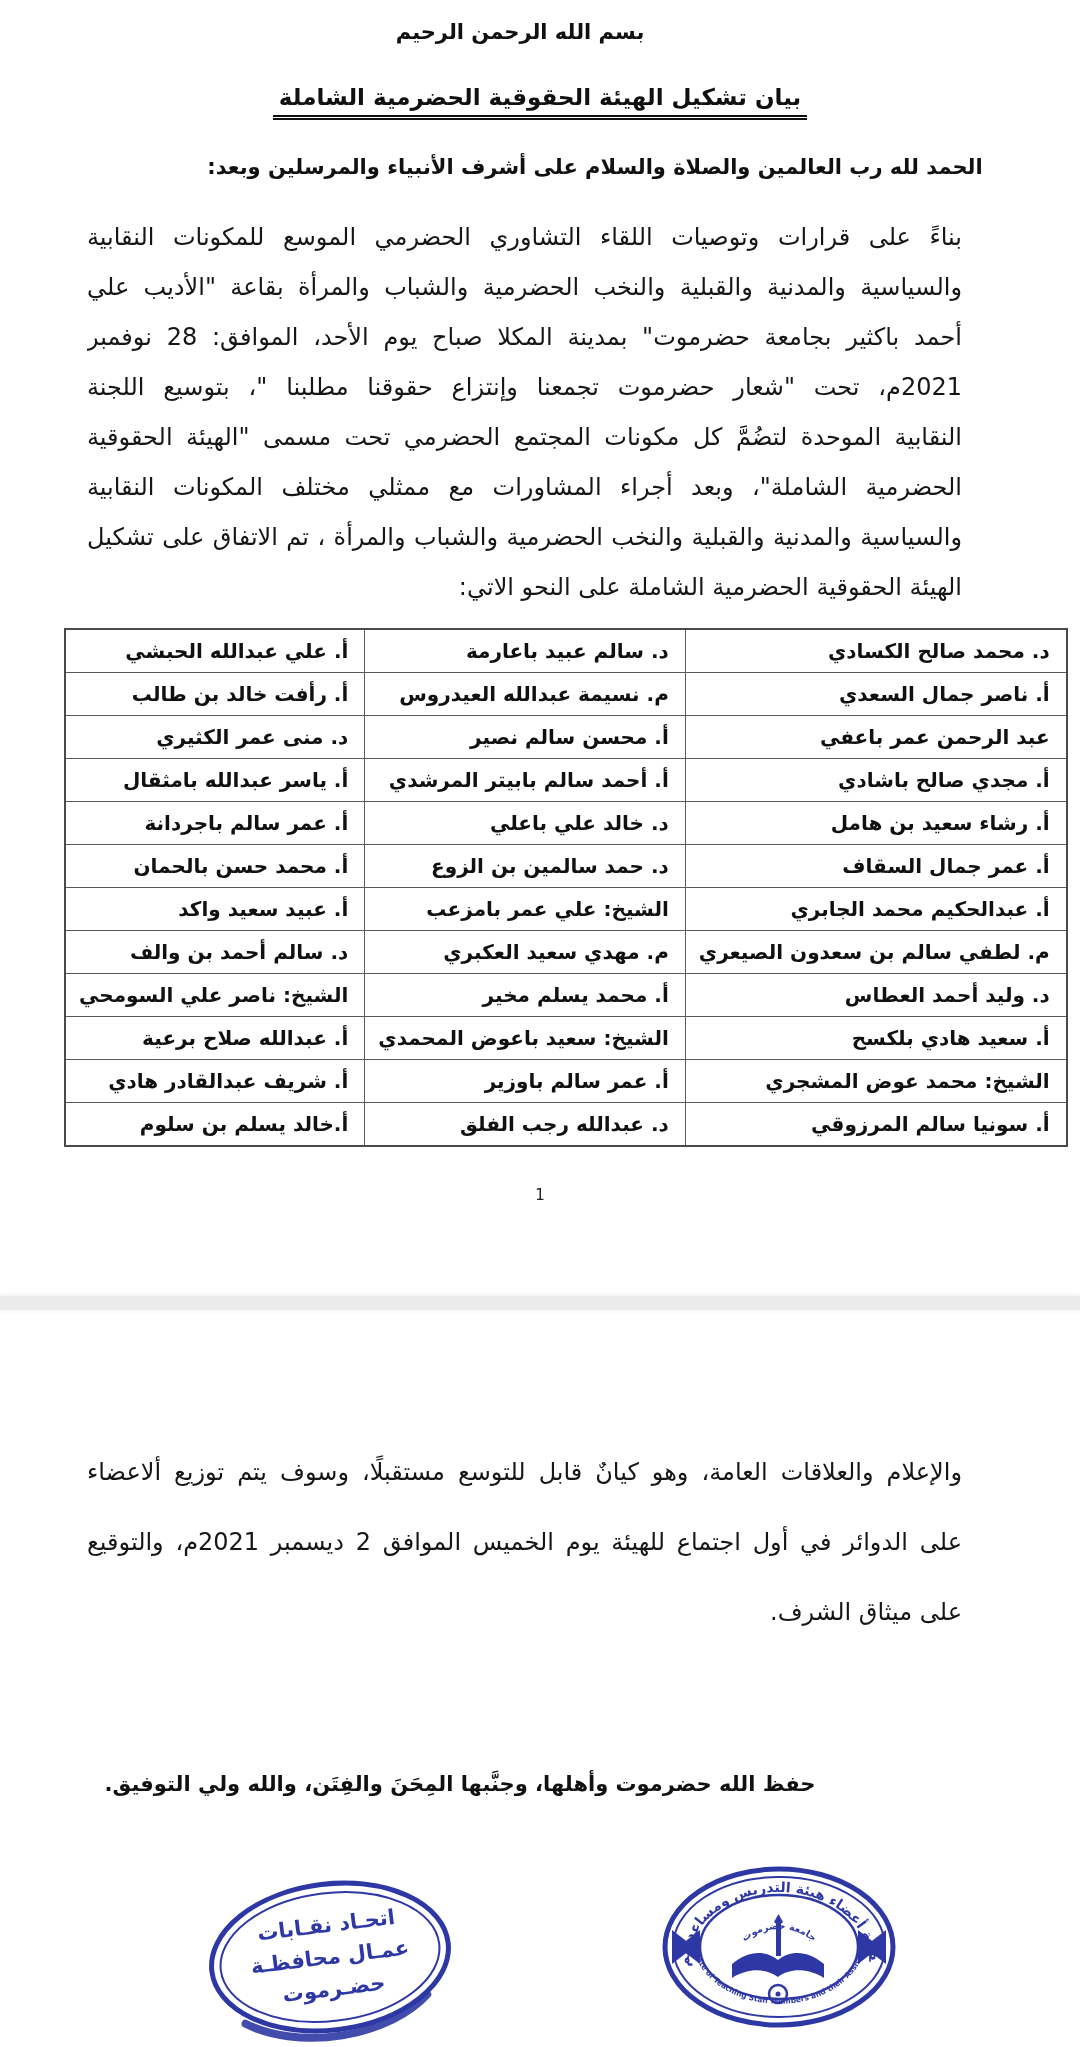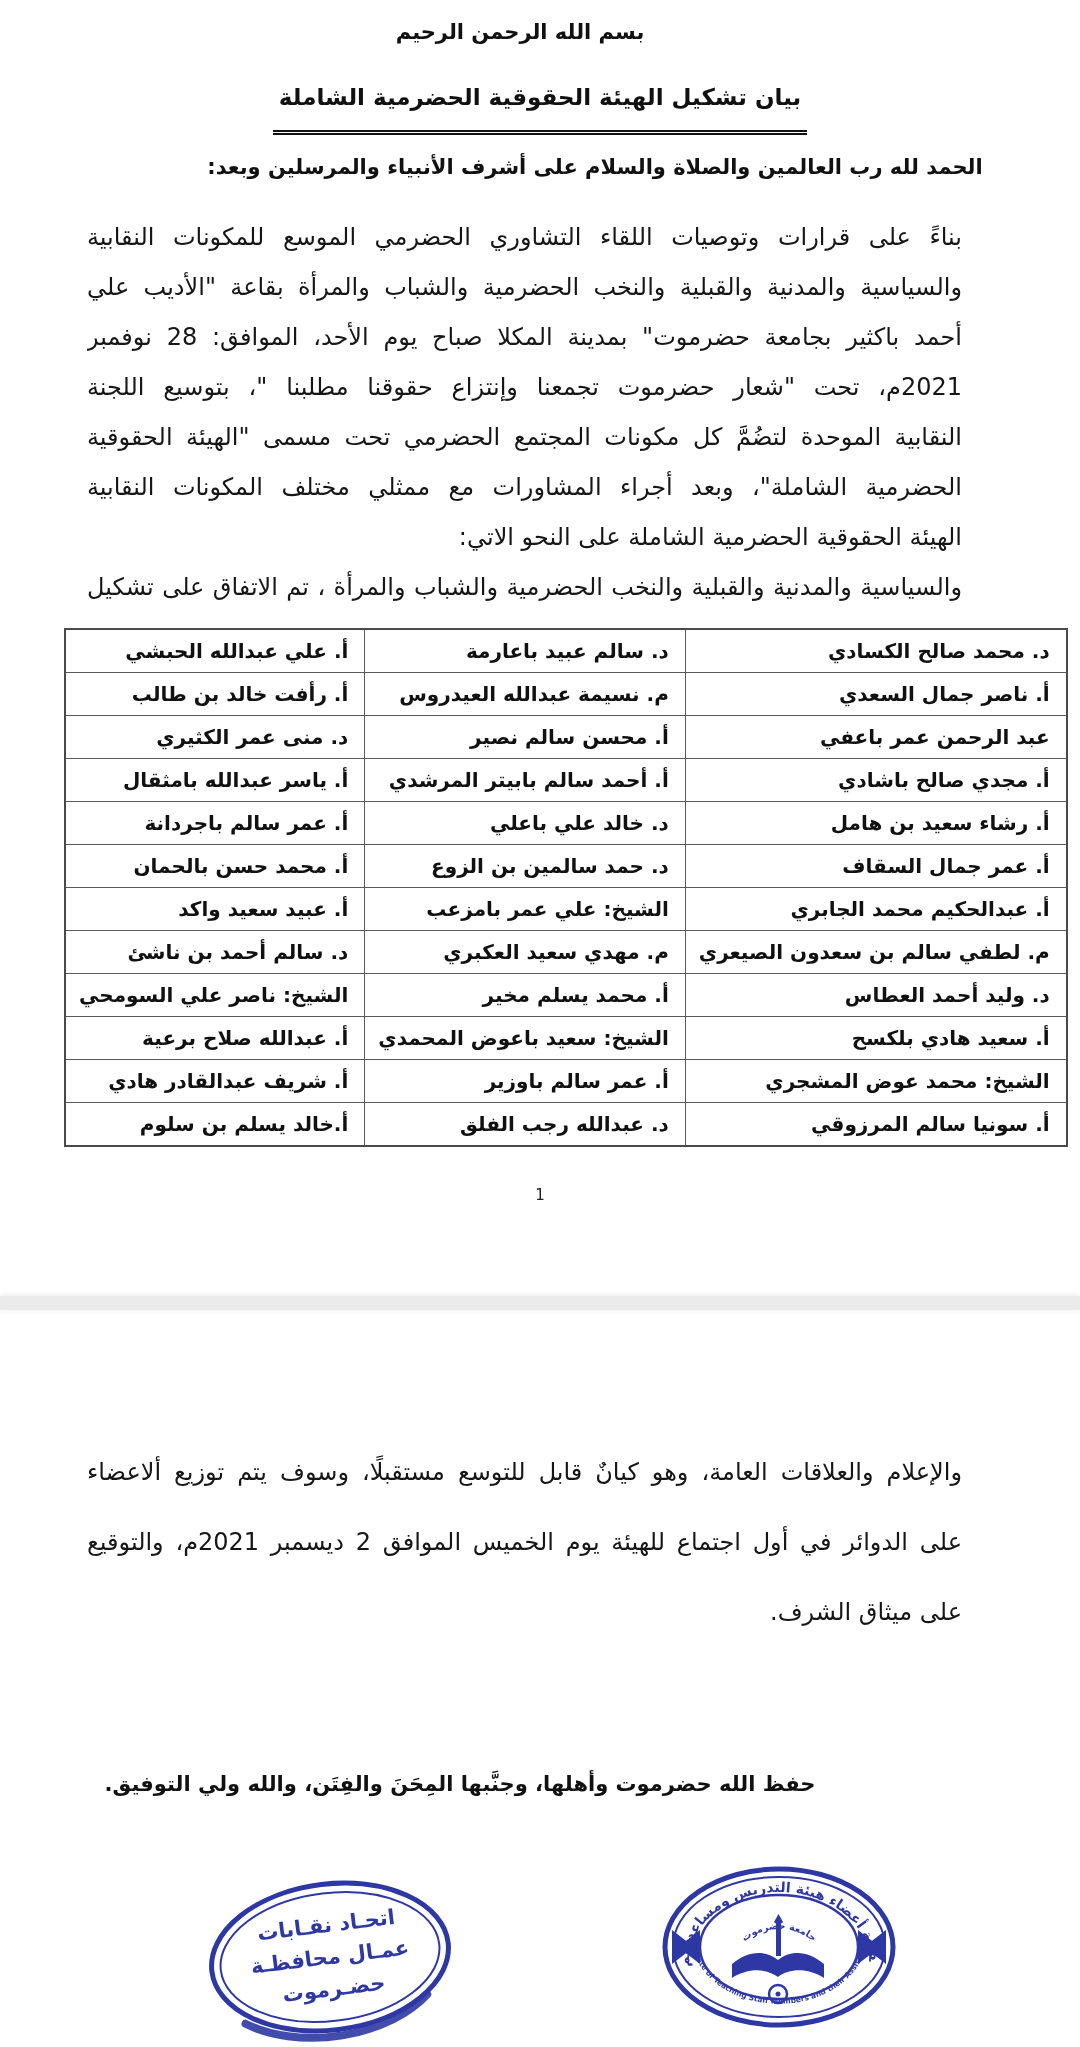--- a/index.html
+++ b/index.html
@@ -7,21 +7,21 @@
     position:relative; width:1080px; height:2047px; background:#ffffff;
     font-family:"DejaVu Sans", sans-serif; direction:rtl; overflow:hidden; color:#111;border-radius:21px;
   }
   .basmala{
     position:absolute; top:20px; left:0; width:1080px;
     text-align:center; font-weight:bold; font-size:21px; transform:translateX(-20px);
   }
   .doc-title-wrap{ position:absolute; top:84px; left:0; width:1080px; text-align:center; }
   .doc-title{
     display:inline-block; font-weight:bold; font-size:23px;
-    border-bottom:5px double #111; padding:0 6px 20px 6px;
+    border-bottom:5px double #111; padding:0 6px 5px 6px;
   }
   .salutation{
     position:absolute; top:155px; left:0; width:1080px; text-align:center;
     font-weight:bold; font-size:21px; transform:translateX(55px);
   }
   .para{ position:absolute; left:64px; right:118px; }
   #paragraph1{ top:212px; }
   #paragraph2{ top:1437px; }
   #paragraph1 .pline{ height:50px; line-height:50px; }
   #paragraph2 .pline{ height:70px; line-height:70px;text-align:center; }
@@ -71,22 +71,22 @@
 
   <div class="salutation">الحمد لله رب العالمين والصلاة والسلام على أشرف الأنبياء والمرسلين وبعد:</div>
 
   <div class="para" id="paragraph1">
       <div class="pline">بناءً على قرارات وتوصيات اللقاء التشاوري الحضرمي الموسع للمكونات النقابية</div>
       <div class="pline">والسياسية والمدنية والقبلية والنخب الحضرمية والشباب والمرأة بقاعة "الأديب علي</div>
       <div class="pline">أحمد باكثير بجامعة حضرموت" بمدينة المكلا صباح يوم الأحد، الموافق: 28 نوفمبر</div>
       <div class="pline">2021م، تحت "شعار حضرموت تجمعنا وإنتزاع حقوقنا مطلبنا "، بتوسيع اللجنة</div>
       <div class="pline">النقابية الموحدة لتضُمَّ كل مكونات المجتمع الحضرمي تحت مسمى "الهيئة الحقوقية</div>
       <div class="pline">الحضرمية الشاملة"، وبعد أجراء المشاورات مع ممثلي مختلف المكونات النقابية</div>
+      <div class="pline">والسياسية والمدنية والقبلية والنخب الحضرمية والشباب والمرأة ، تم الاتفاق على تشكيل</div>
       <div class="pline pline-last">الهيئة الحقوقية الحضرمية الشاملة على النحو الاتي:</div>
-      <div class="pline">والسياسية والمدنية والقبلية والنخب الحضرمية والشباب والمرأة ، تم الاتفاق على تشكيل</div>
     </div>
 
   <table class="members-table">
     <colgroup>
       <col class="col-1">
         <col class="col-2">
         <col class="col-3">
     </colgroup>
     <tbody>
         <tr>
@@ -120,21 +120,21 @@
           <td>أ. محمد حسن بالحمان</td>
         </tr>
         <tr>
           <td>أ. عبدالحكيم محمد الجابري</td>
           <td>الشيخ: علي عمر بامزعب</td>
           <td>أ. عبيد سعيد واكد</td>
         </tr>
         <tr>
           <td>م. لطفي سالم بن سعدون الصيعري</td>
           <td>م. مهدي سعيد العكبري</td>
-          <td>د. سالم أحمد بن ناشئ</td>
+          <td>د. سالم أحمد بن والف</td>
         </tr>
         <tr>
           <td>د. وليد أحمد العطاس</td>
           <td>أ. محمد يسلم مخير</td>
           <td>الشيخ: ناصر علي السومحي</td>
         </tr>
         <tr>
           <td>أ. سعيد هادي بلكسح</td>
           <td>الشيخ: سعيد باعوض المحمدي</td>
           <td>أ. عبدالله صلاح برعية</td>

